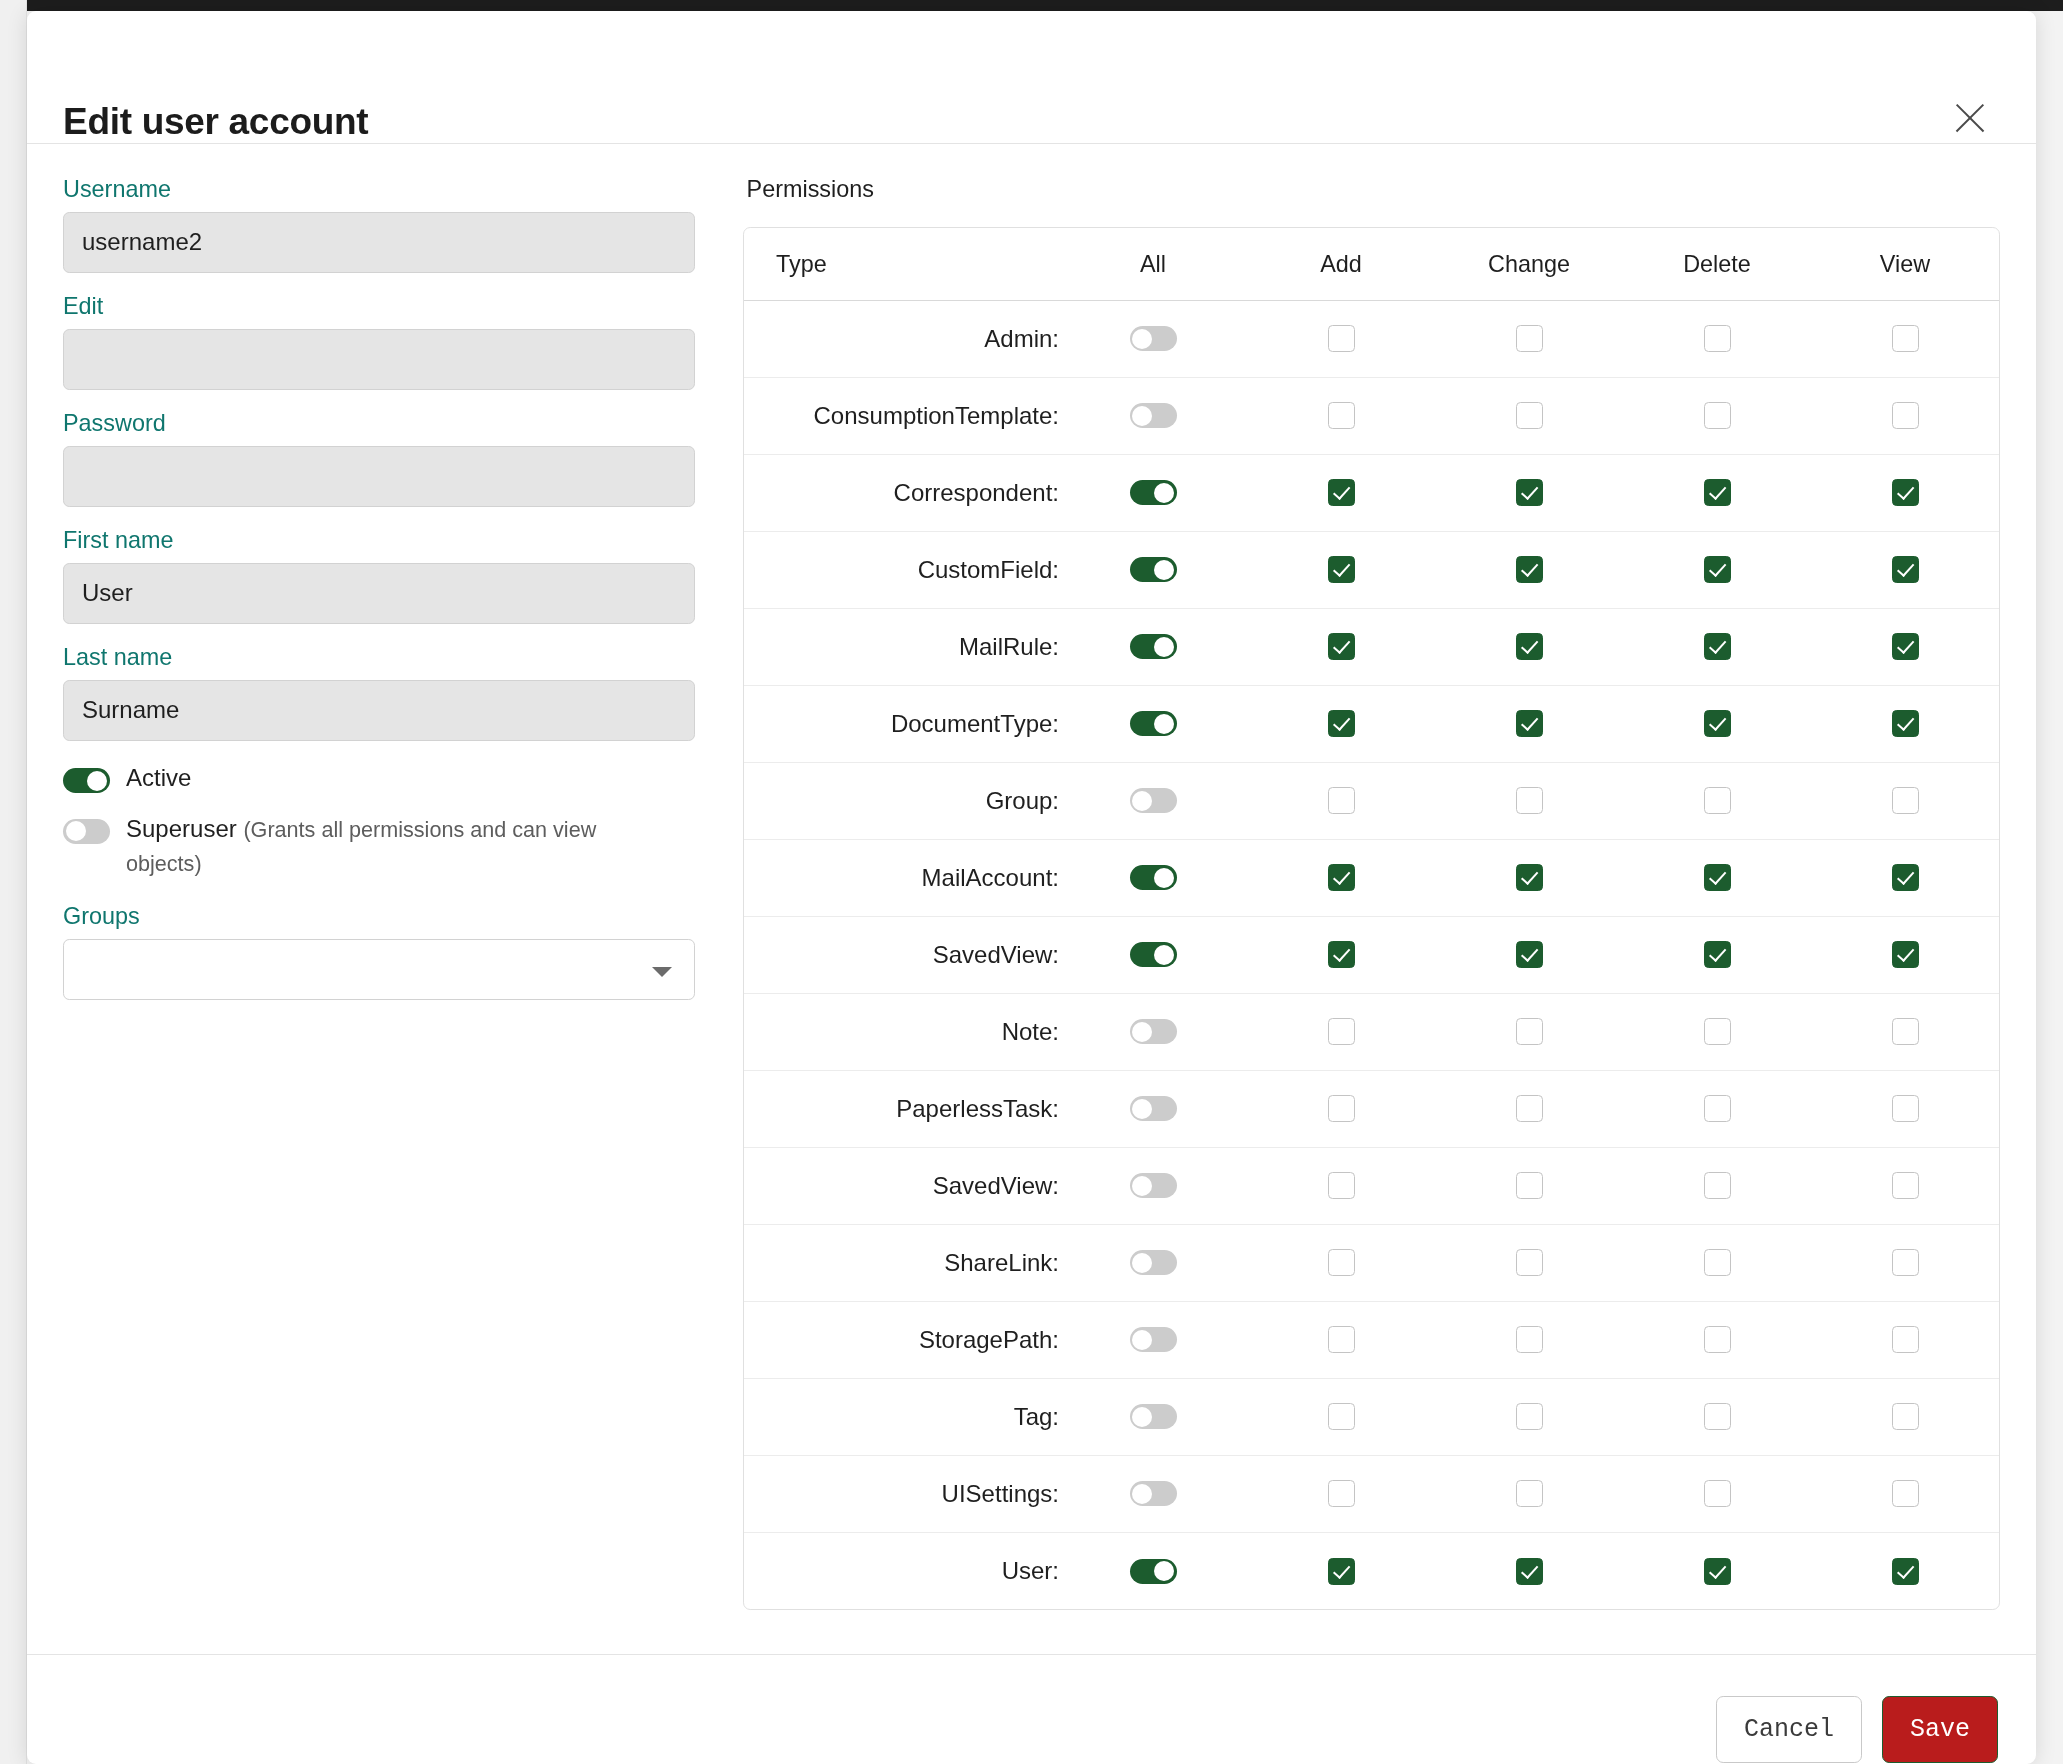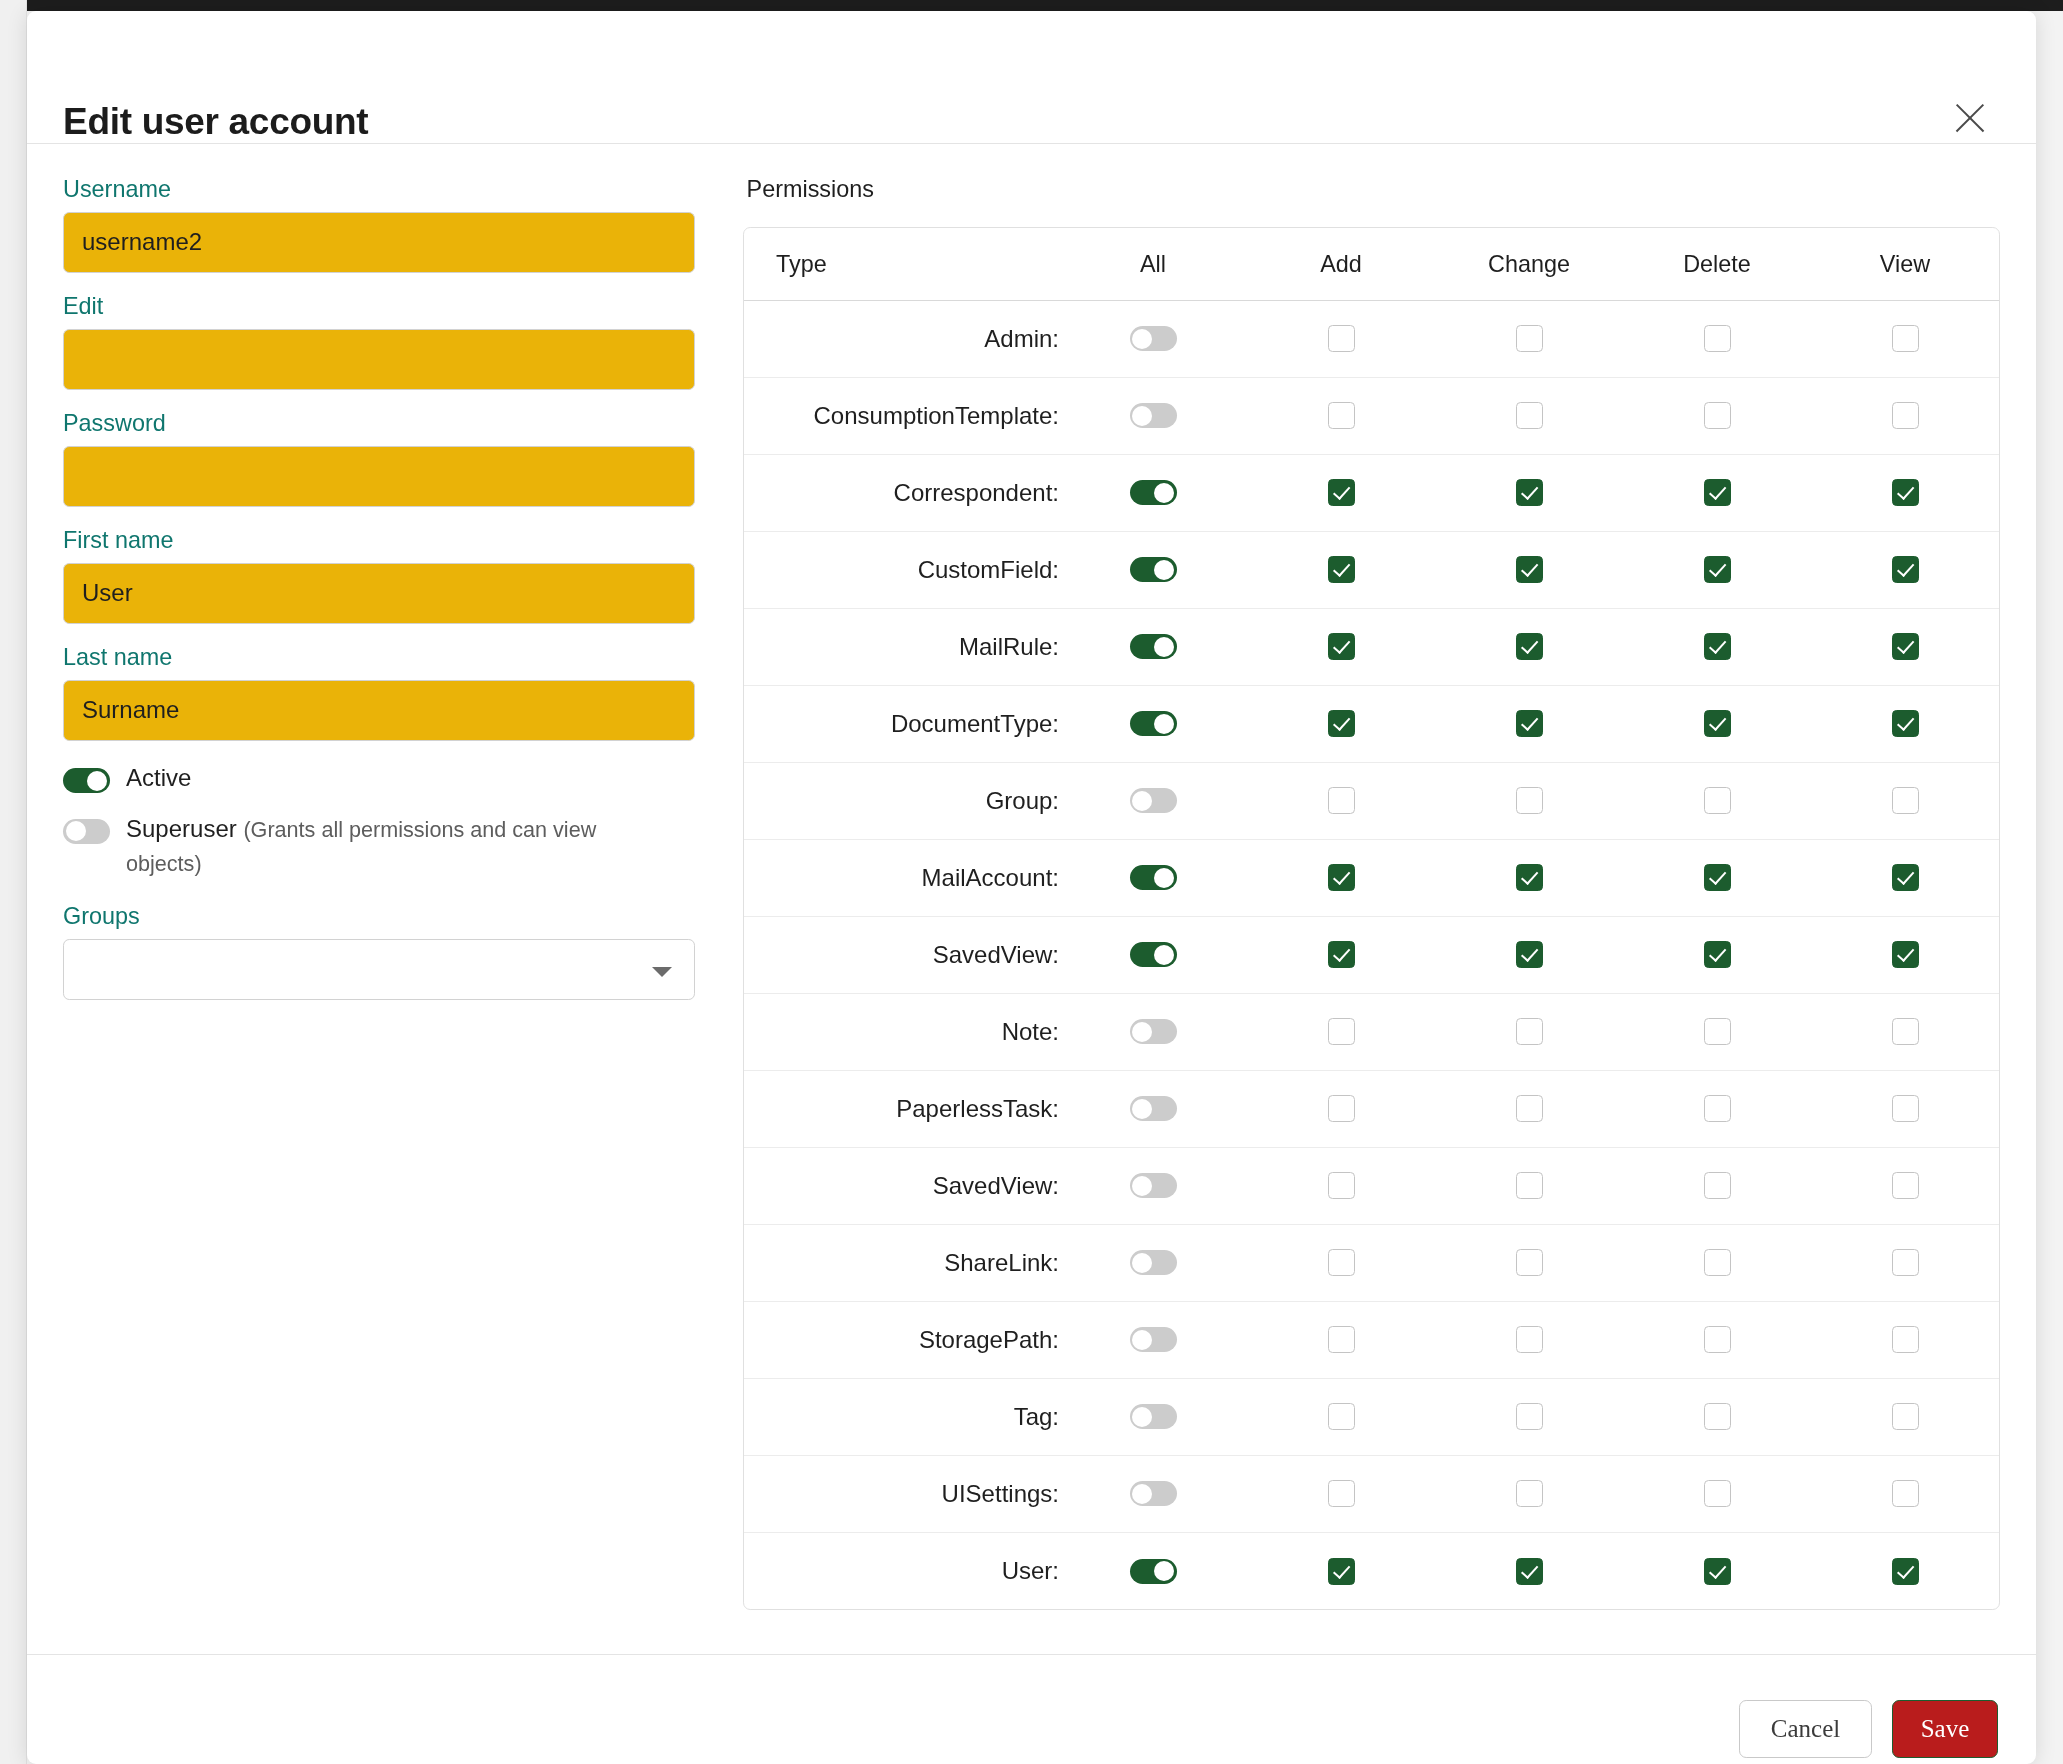--- a/index.html
+++ b/index.html
@@ -93,21 +93,21 @@
   .field-block { margin-bottom: 20px; }
   .text-input {
     width: 632px;
     height: 61px;
     border: 0.9px solid #d2d2d2;
     border-radius: 6.3px;
     font-size: 24px;
     color: #1f1f1f;
     padding: 0 18px;
     font-family: "Liberation Sans", sans-serif;
-    background: #eab308;
+    background: #e5e5e5;
     outline: none;
   }
   .text-input::placeholder { color: #a9a9a9; }
 
   .toggle-row {
     display: flex;
     align-items: flex-start;
     margin-top: 7.2px;
     gap: 16px;
   }
@@ -239,26 +239,26 @@
   .modal-footer {
     flex: 0 0 110px;
     border-top: 0.9px solid #e4e4e4;
     display: flex;
     justify-content: flex-end;
     align-items: center;
     gap: 20px;
     padding: 0 38px;
   }
   .btn {
-    font-family: Liberation Serif, serif;
+    font-family: Liberation Mono, monospace;
     font-size: 25px;
     border-radius: 7.2px;
     cursor: pointer;
     padding: 0 27px;
-    height: 58px;
+    height: 67px;
     margin-top: 40px;
   }
   .btn-cancel {
     background: #ffffff;
     border: 0.9px solid #c9c9c9;
     color: #3b3b3b;
     min-width: 133px;
   }
   .btn-save {
     background: #b91c1c;

